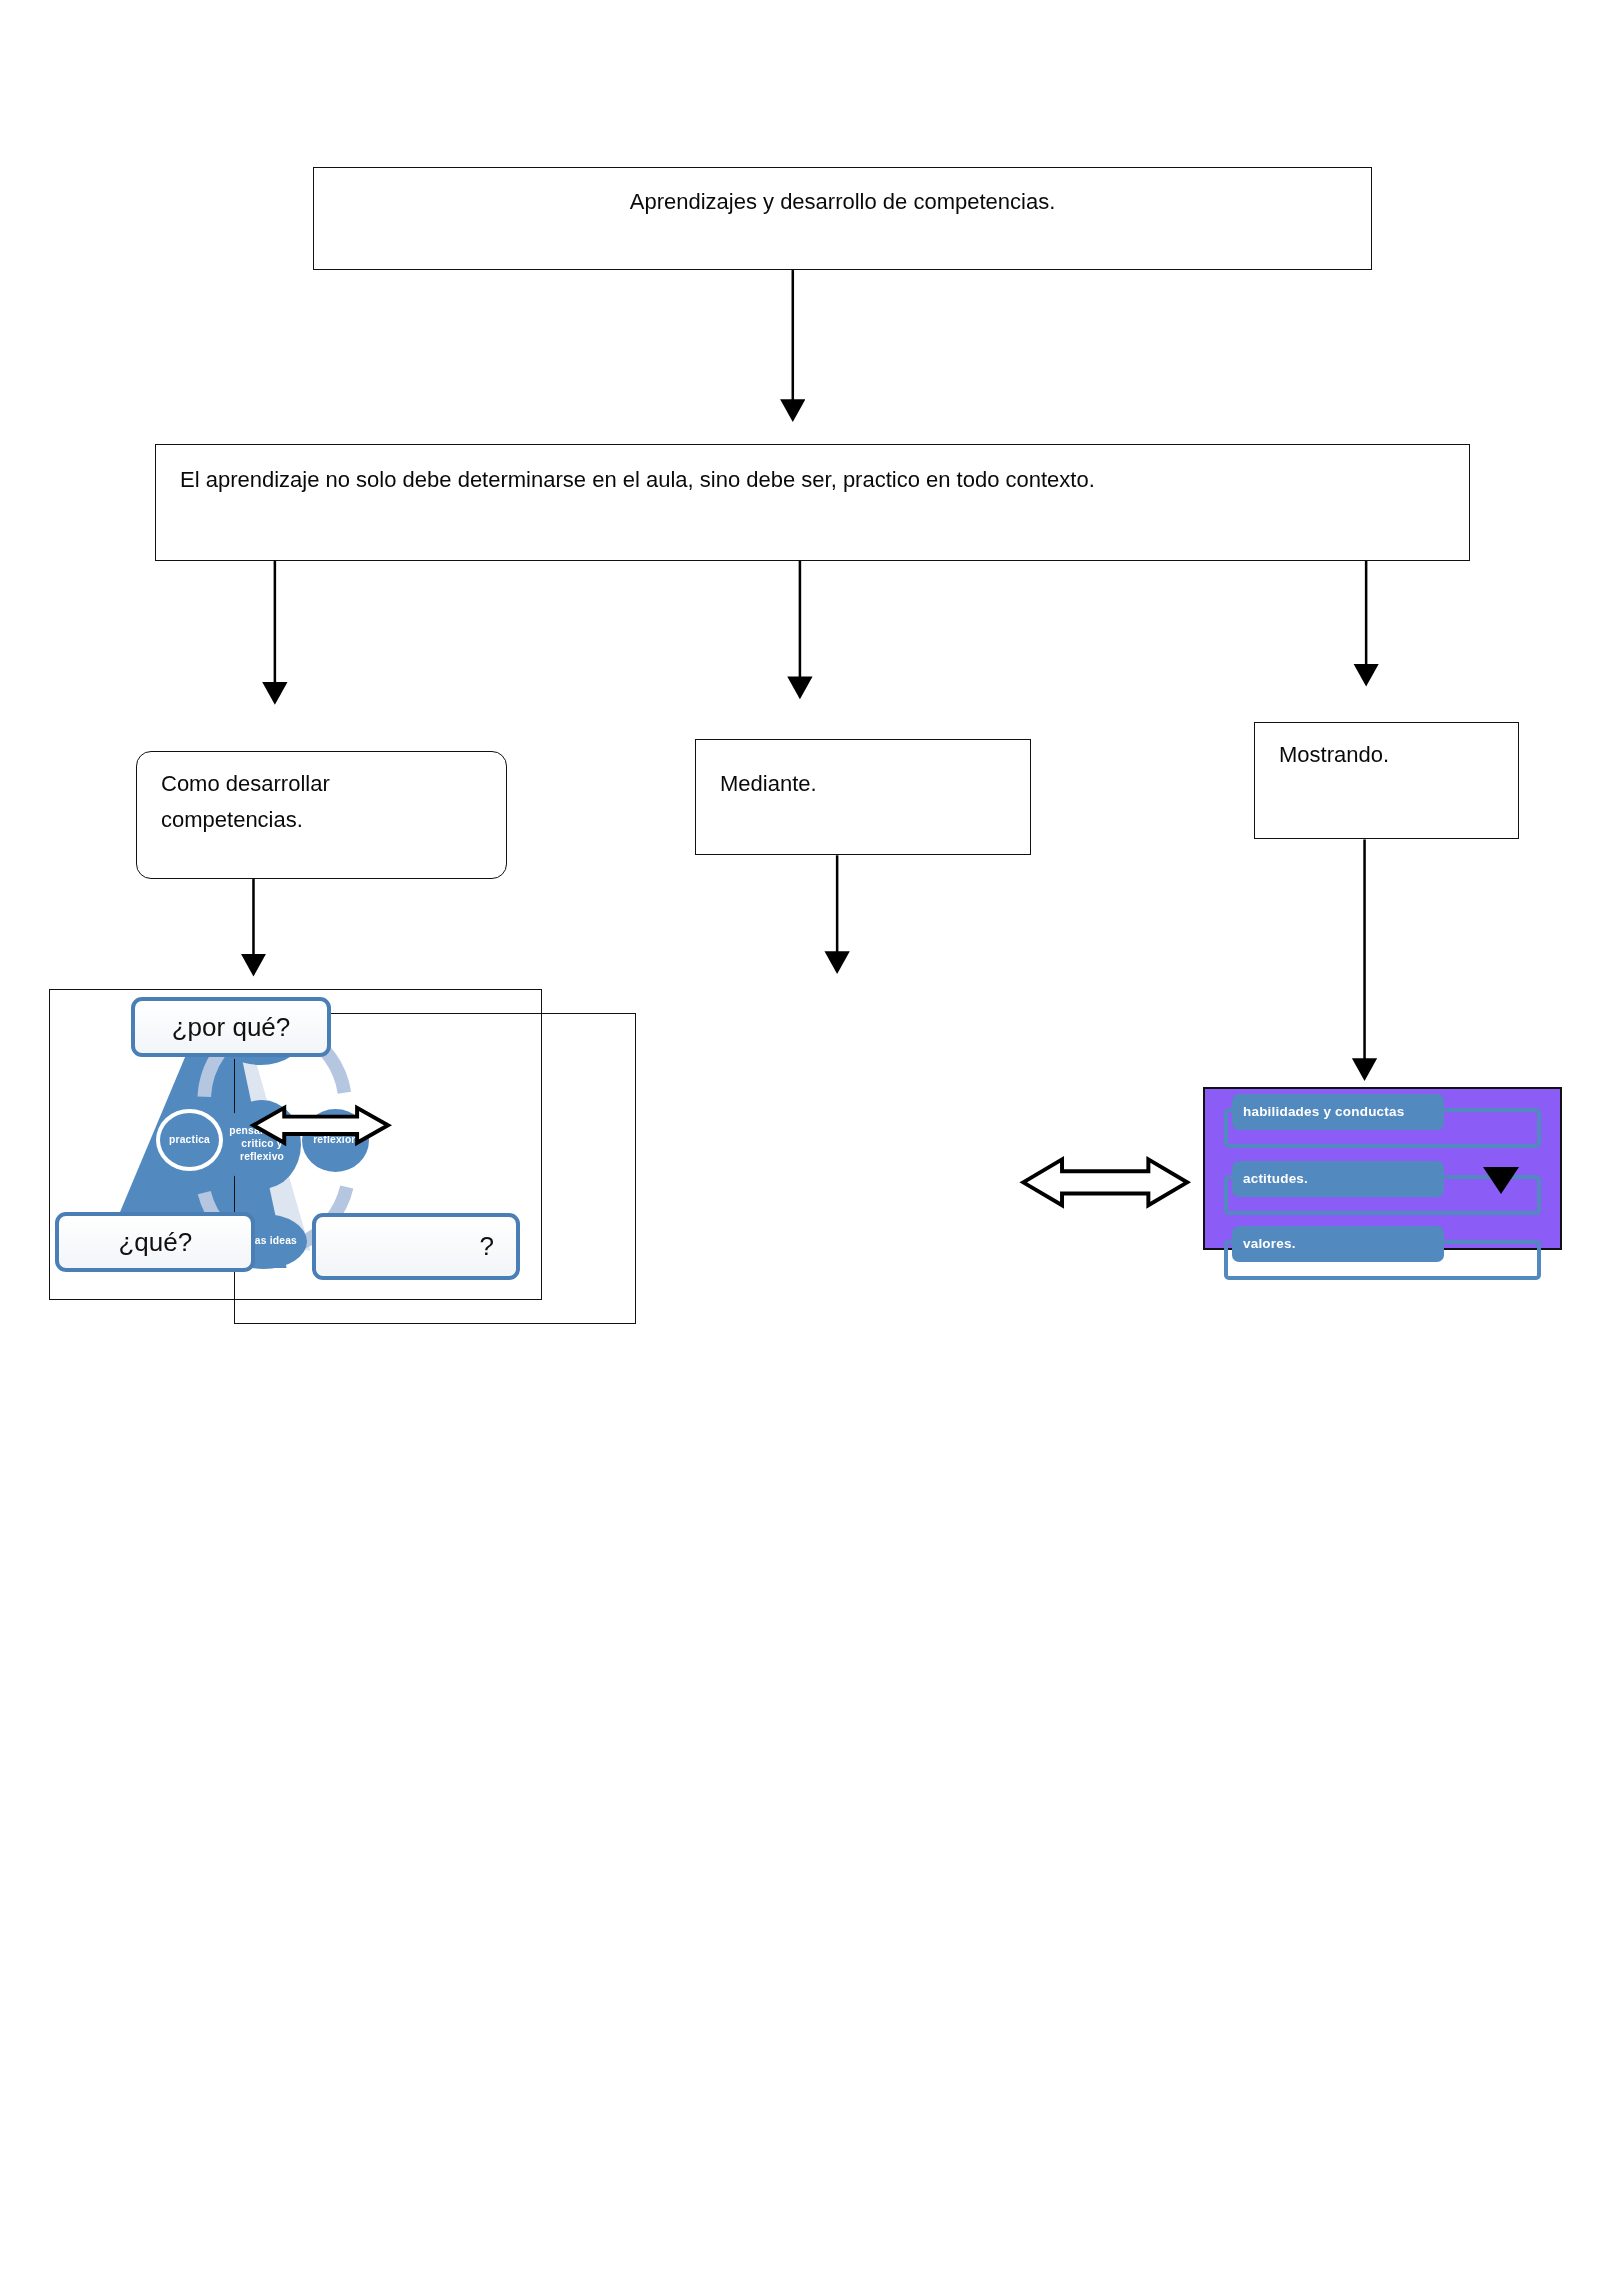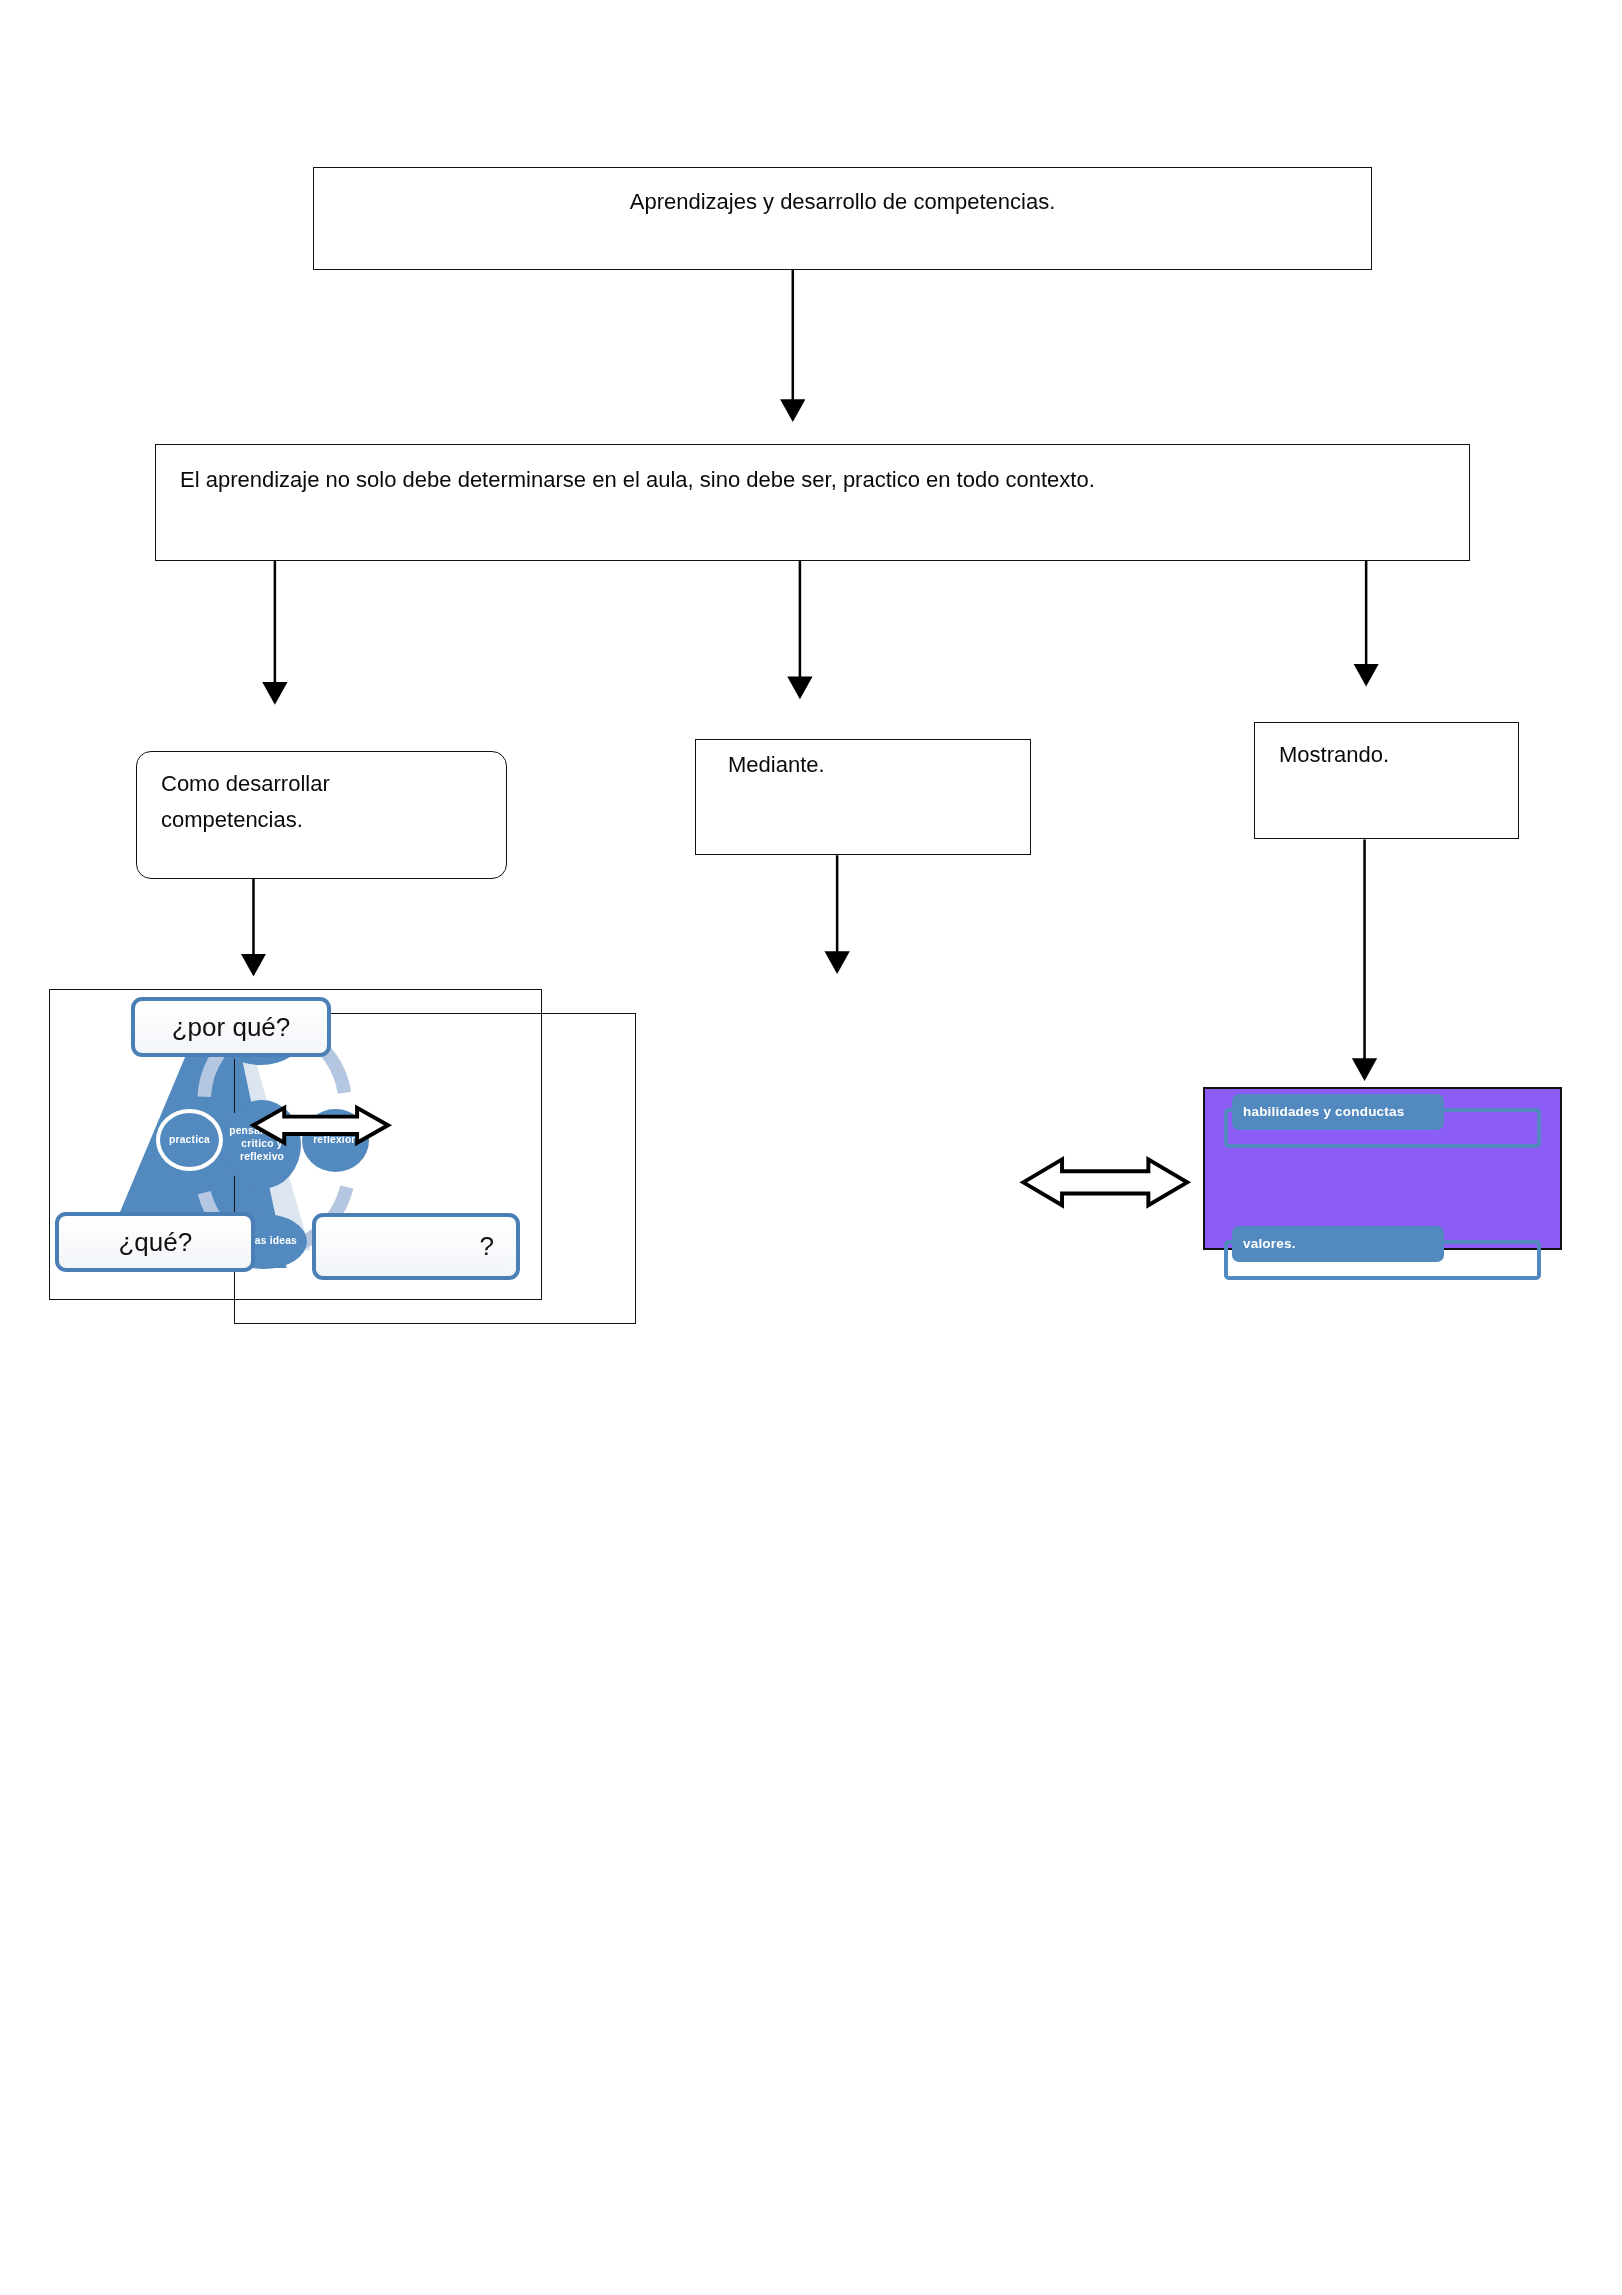--- a/index.html
+++ b/index.html
@@ -30,21 +30,21 @@
   #box-top{left:313px;top:167px;width:1059px;height:103px;padding-left:32px;}
   #box-top .txt{top:16px;text-align:center;}
 
   #box-second{left:155px;top:444px;width:1315px;height:117px;}
   #box-second .txt{top:17.4px;left:24px;right:16px;text-align:left;}
 
   #box-como{left:136px;top:751px;width:371px;height:128px;border-radius:15px;}
   #box-como .txt{top:14.3px;left:24px;right:11px;text-align:left;}
 
   #box-mediante{left:695px;top:739px;width:336px;height:116px;}
-  #box-mediante .txt{top:7px;left:24px;right:11px;text-align:left;margin-left:8px;}
+  #box-mediante .txt{top:26px;left:24px;right:11px;text-align:left;}
 
   #box-mostrando{left:1254px;top:722px;width:265px;height:117px;}
   #box-mostrando .txt{top:14.3px;left:24px;right:11px;text-align:left;}
 
   
   .conn{position:absolute;left:0;top:0;width:1622px;height:2295px;overflow:visible;pointer-events:none;}
 
   
   #pic-left{
     position:absolute;left:49px;top:989px;width:537px;height:336px;
@@ -200,20 +200,25 @@
     </svg>
   </div>
 
   <div id="pic-right">
 
     <div class="bar-row" id="row1">
       <div class="bar-outline"></div>
       <div class="bar-fill">habilidades y conductas</div>
     </div>
 
+    <div class="bar-row" id="row2">
+      <div class="bar-outline"></div>
+      <div class="bar-fill">actitudes.</div>
+      <div class="tri-down"></div>
+    </div>
 
     <div class="bar-row" id="row3">
       <div class="bar-outline"></div>
       <div class="bar-fill">valores.</div>
     </div>
   </div>
 
 </div>
 
 

